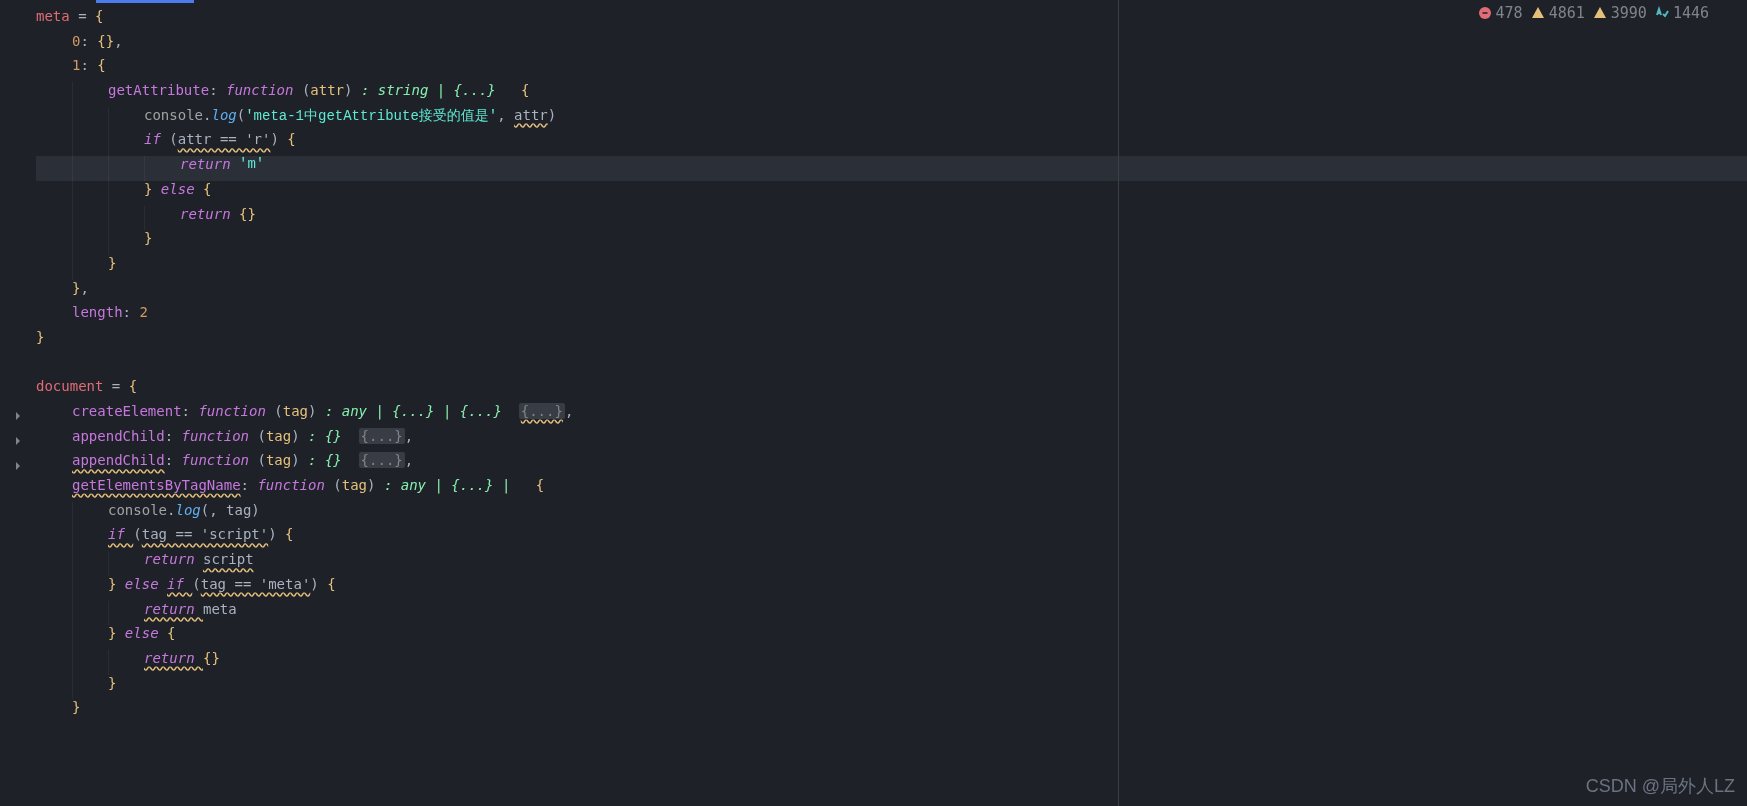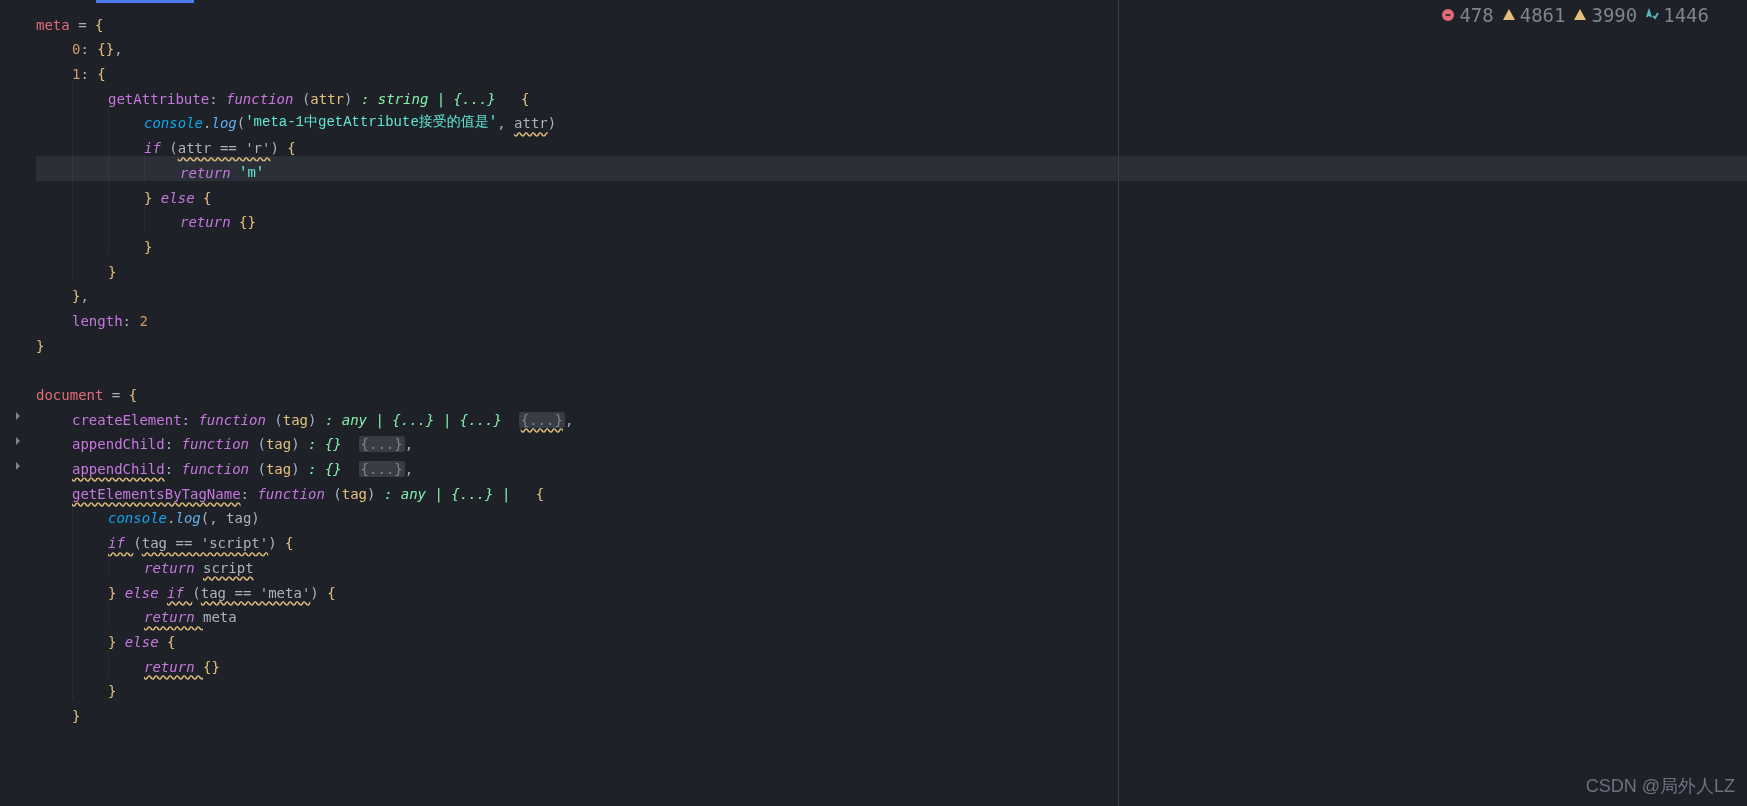--- a/index.html
+++ b/index.html
@@ -31,50 +31,50 @@
 .chevron {
   width:12px; height:12px; display:inline-block;
 }
 .chevron svg { width:12px; height:12px; fill:#7f848e; }
 .code {
   flex:1;
   padding-top:8px;
   position:relative;
 }
 .line {
-  height:24.7px; display:flex; align-items:flex-end; white-space:pre;
+  height:24.7px; display:flex; align-items:flex-start; white-space:pre;
 }
 .line.hl { background:#2b2f38; }
 .indent-guide {
   display:inline-block; width:36px; height:24.7px;
   border-left:1px solid rgba(171,178,191,0.08);
 }
 .indent-guide:first-child { border-left:none; }
 .tok-decl   { color:#e06c75; }
 .tok-prop   { color:#c678dd; }
 .tok-punct  { color:#abb2bf; }
 .tok-kw     { color:#c678dd; font-style:italic; }
 .tok-fn     { color:#61afef;font-style:italic; }
 .tok-param  { color:#e5c07b; }
 .tok-type   { color:#86efac; font-style:italic; }
 .tok-hint   { color:#7f848e; background:#383c44; padding:0 2px; border-radius:2px; }
 .tok-brace  { color:#e5c07b; }
 .tok-num    { color:#d19a66; }
 .tok-str    { color:#5eead4;font-family:Liberation Mono, monospace; }
-.tok-obj    { color:#0ea5e9;font-style:italic; }
+.tok-obj    { color:#a3a3a3; }
 .tok-warn   { text-decoration: underline wavy #e5c07b; text-underline-offset:3px; }
 .tok-ident  { color:#abb2bf; }
 .tok-return { color:#c678dd; font-style:italic; }
 .divider {
   position:absolute; top:0; bottom:0; left:1118px; width:1px; background:#3a3f4b;
 }
 .status {
   position:absolute; top:4px; right:22px;
   display:flex; gap:8px; align-items:center;
-  font-size:19px;
+  font-size:15px;
 }
 .status .item { display:flex; align-items:center; gap:4px; color:#7f848e; }
 .icon { width:14px; height:14px; display:inline-flex; align-items:center; justify-content:center; }
 .icon svg { width:14px; height:14px; }
 .err-circle { fill:#e06c75; }
 .warn-tri   { fill:#e5c07b; }
 .check      { stroke:#56b6c2; fill:none; stroke-width:2; }
 .arrows svg { stroke:#7f848e; fill:none; stroke-width:1.5; }
 .watermark {
   position:absolute; right:12px; bottom:8px;

